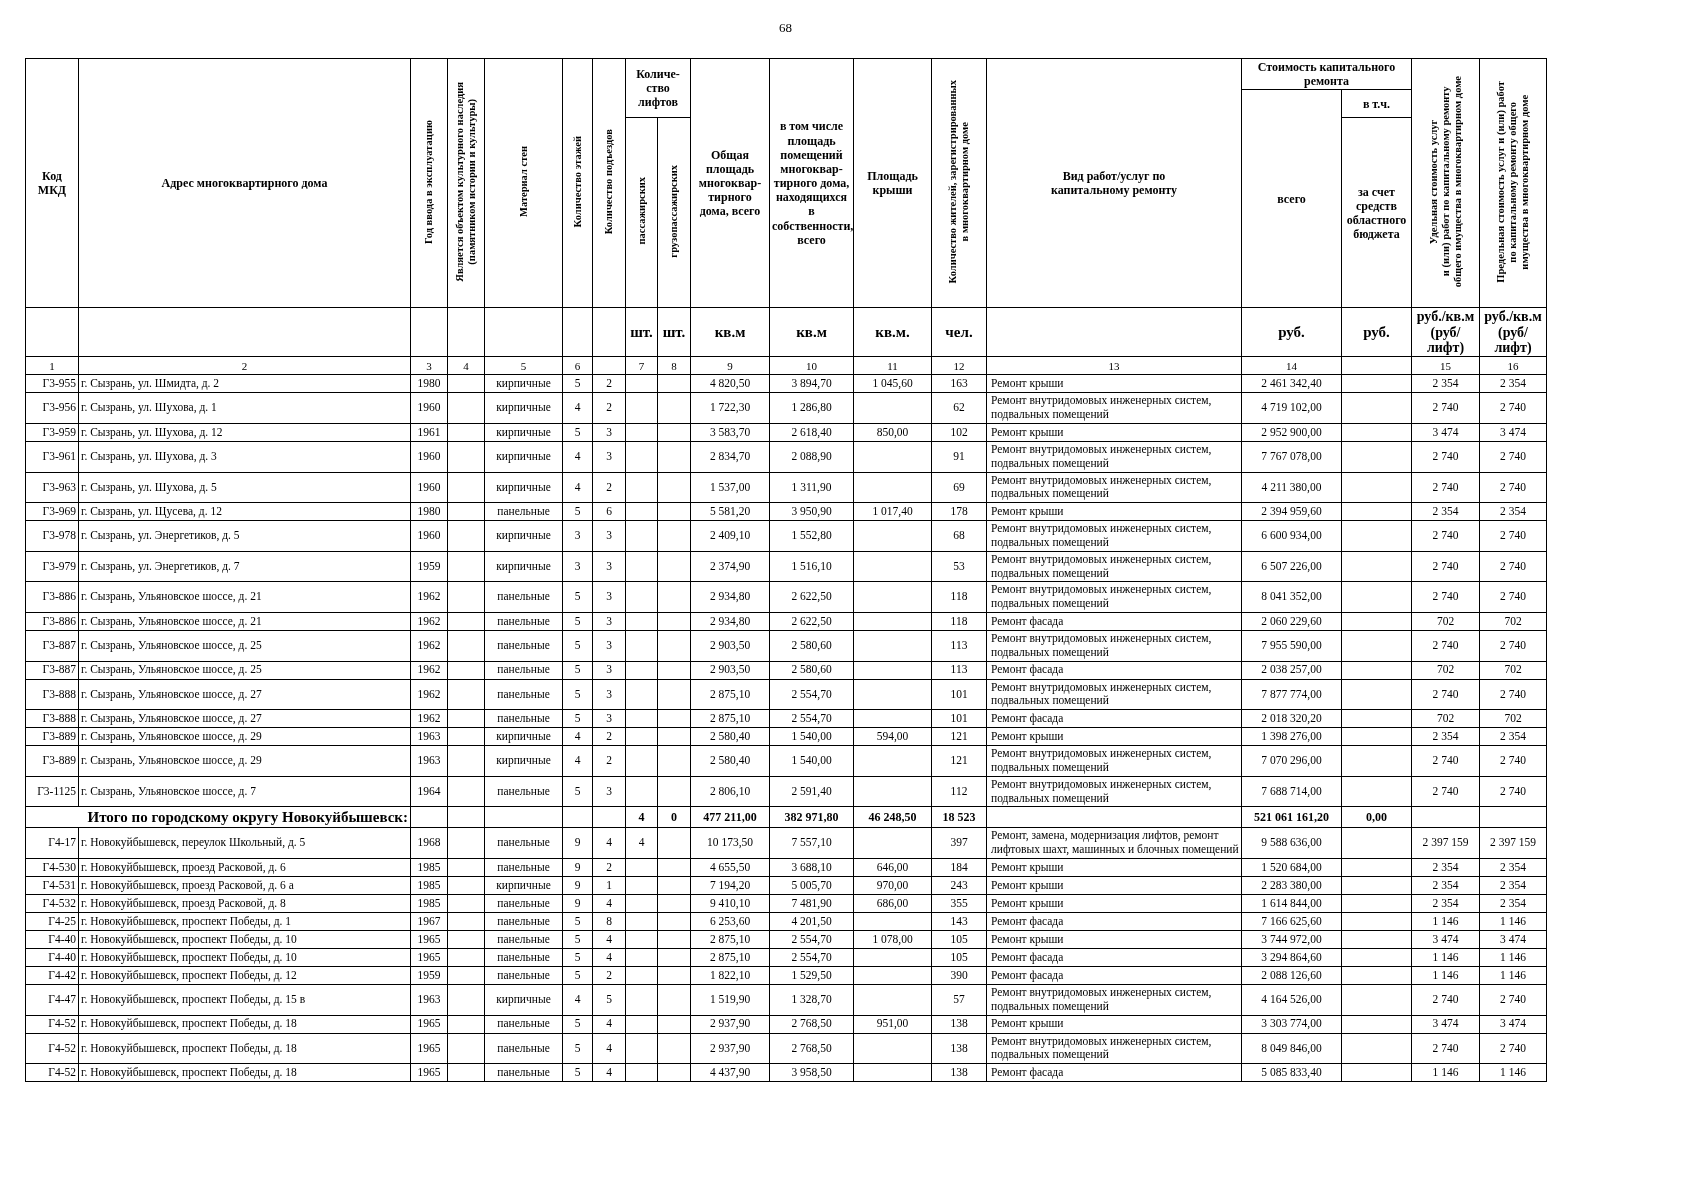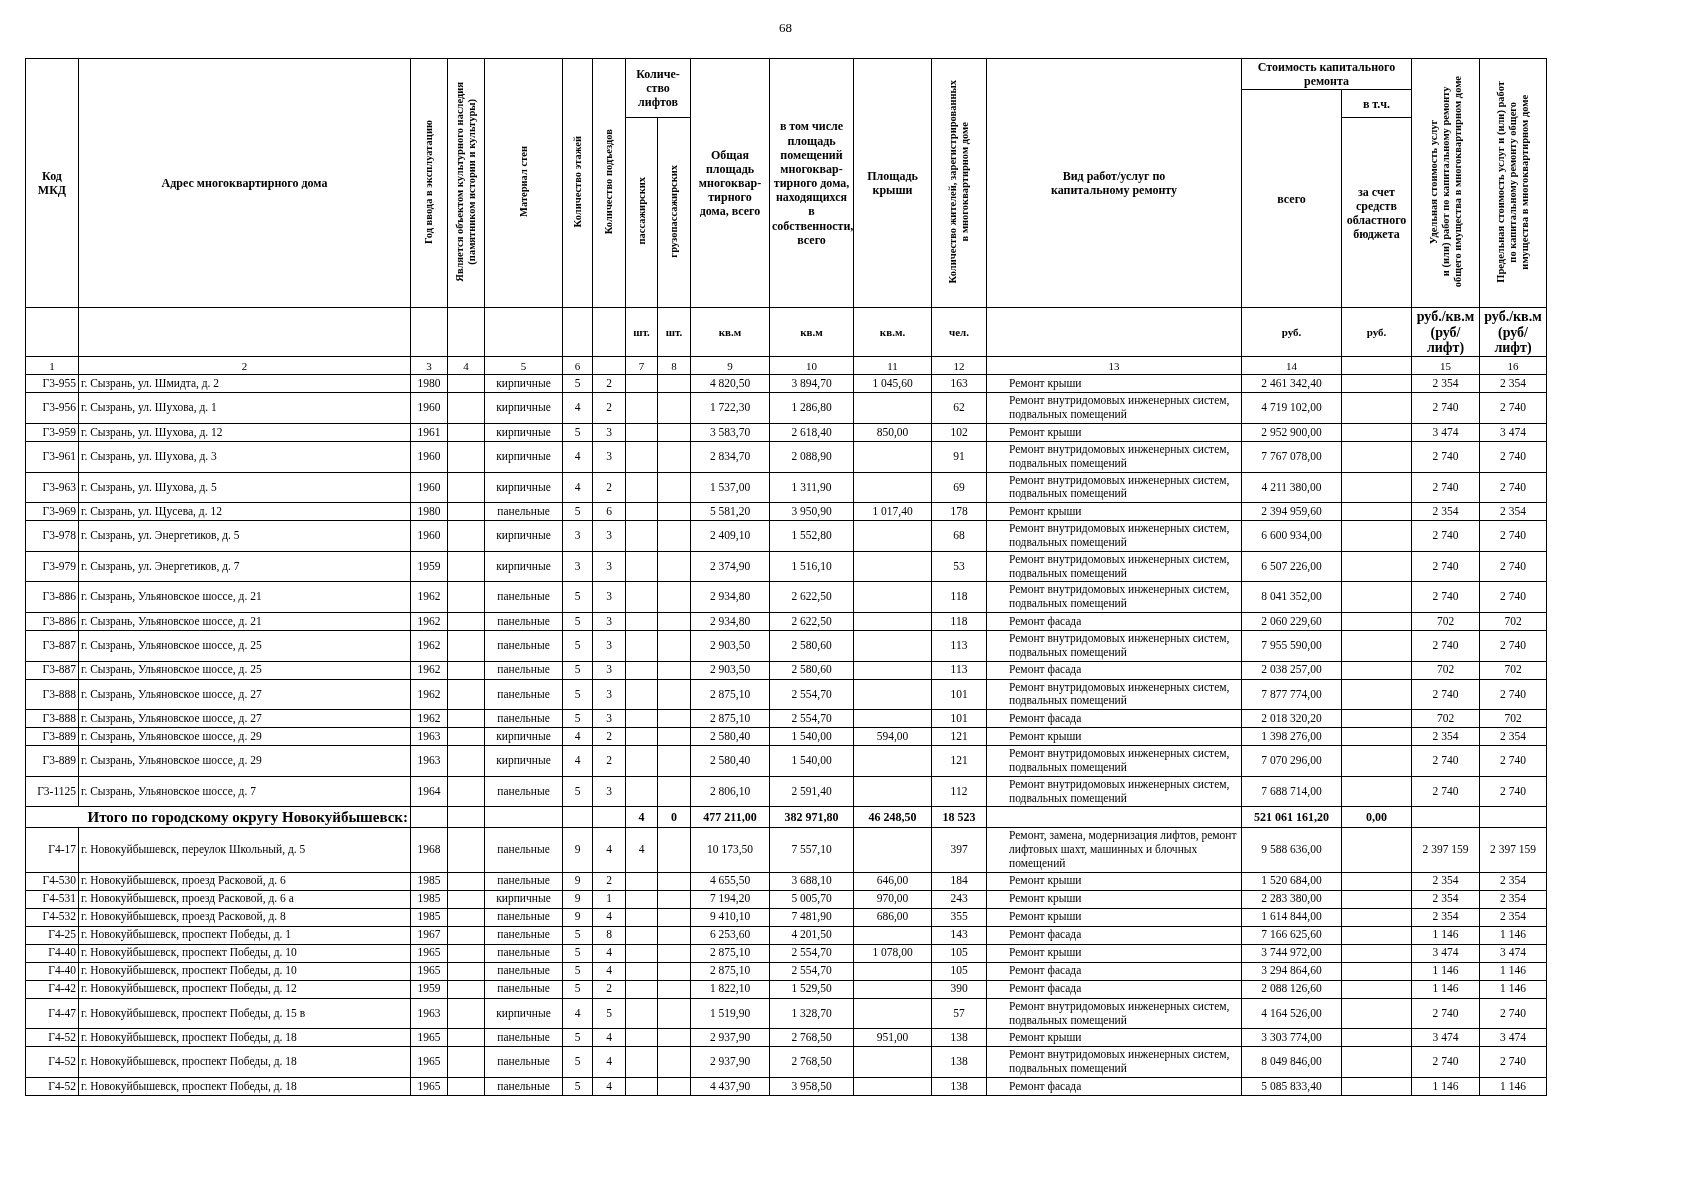--- a/index.html
+++ b/index.html
@@ -52,31 +52,31 @@
     display: inline-block;
     writing-mode: vertical-rl;
     transform: rotate(180deg);
     white-space: pre-line;
     font-size: 10.5px;
     line-height: 12px;
     max-height: 240px;
   }
   tr.hr3 .vert { max-height: 184px; }
   .num-cell { font-weight: normal; font-size: 11px; }
-  .unit-cell { font-size: 11px; }
+  .unit-cell { font-size: 15px; }
   .unit-cell.small-unit { font-size: 14px; line-height: 1.1; }
   tbody td {
     font-size: 11.5px;
     text-align: center;
     line-height: 1.2;
   }
   tbody tr { height: 18px; }
   td.c-code { text-align: right; padding-left: 3px; }
   td.c-address { text-align: left; }
-  td.c-works { text-align: left; padding-left: 22px; }
+  td.c-works { text-align: left; padding-left: 4px; }
   tr.summary-row { height: 21px; }
   tr.summary-row td { font-weight: bold; font-size: 12px; }
   tr.summary-row td.c-code { font-size: 15px; }
 </style>
 </head>
 <body>
 
 <div class="page">
   <div class="page-number">68</div>
 

